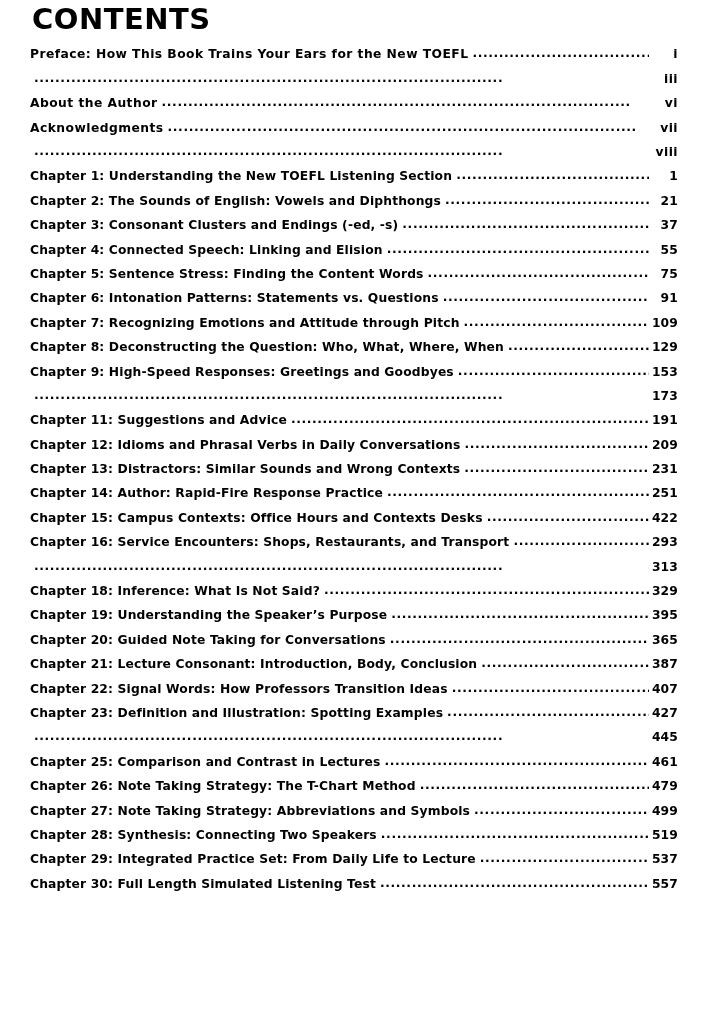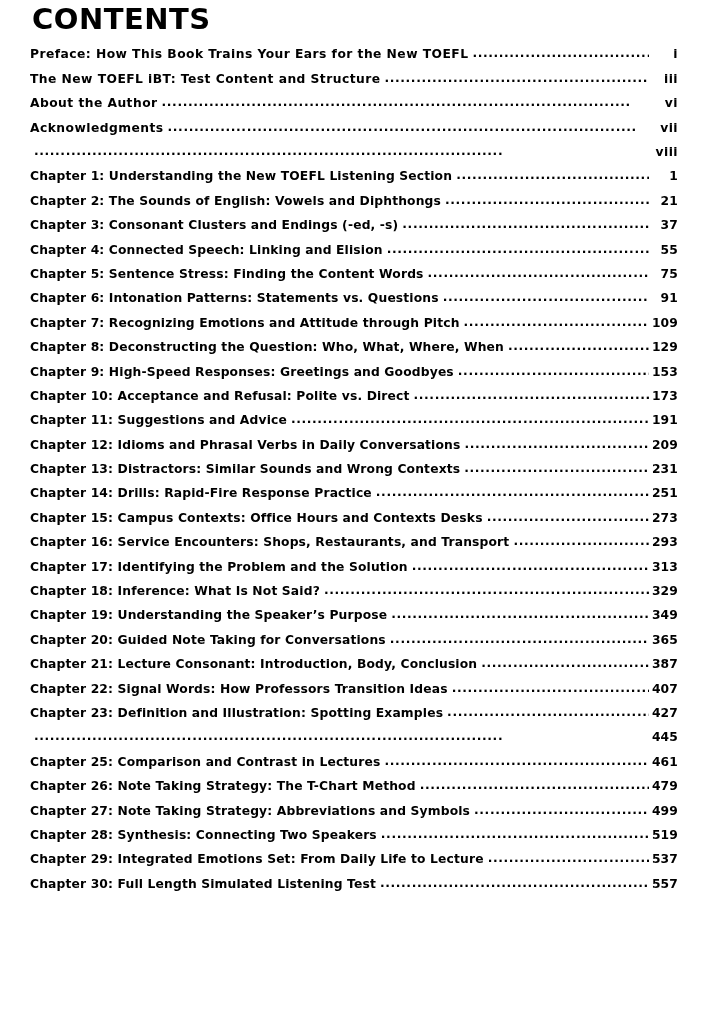--- a/index.html
+++ b/index.html
@@ -74,21 +74,20 @@
 
 <div class="page">
   <h1 class="page-title">CONTENTS</h1>
   <ul class="toc-list" id="toc-list">
       <li class="toc-entry front">
         <span class="entry-title">Preface: How This Book Trains Your Ears for the New TOEFL</span>
         <span class="dots">.........................................................................................</span>
         <span class="page-num">i</span>
       </li>
       <li class="toc-entry front">
-        <span class="entry-title">The New TOEFL iBT: Test Content and Structure</span>
         <span class="dots">.........................................................................................</span>
         <span class="page-num">iii</span>
       </li>
       <li class="toc-entry front">
         <span class="entry-title">About the Author</span>
         <span class="dots">.........................................................................................</span>
         <span class="page-num">vi</span>
       </li>
       <li class="toc-entry front">
         <span class="entry-title">Acknowledgments</span>
@@ -138,68 +137,66 @@
         <span class="entry-title">Chapter 8: Deconstructing the Question: Who, What, Where, When</span>
         <span class="dots">.........................................................................................</span>
         <span class="page-num">129</span>
       </li>
       <li class="toc-entry chapter">
         <span class="entry-title">Chapter 9: High-Speed Responses: Greetings and Goodbyes</span>
         <span class="dots">.........................................................................................</span>
         <span class="page-num">153</span>
       </li>
       <li class="toc-entry chapter">
-        <span class="entry-title">Chapter 10: Acceptance and Refusal: Polite vs. Direct</span>
         <span class="dots">.........................................................................................</span>
         <span class="page-num">173</span>
       </li>
       <li class="toc-entry chapter">
         <span class="entry-title">Chapter 11: Suggestions and Advice</span>
         <span class="dots">.........................................................................................</span>
         <span class="page-num">191</span>
       </li>
       <li class="toc-entry chapter">
         <span class="entry-title">Chapter 12: Idioms and Phrasal Verbs in Daily Conversations</span>
         <span class="dots">.........................................................................................</span>
         <span class="page-num">209</span>
       </li>
       <li class="toc-entry chapter">
         <span class="entry-title">Chapter 13: Distractors: Similar Sounds and Wrong Contexts</span>
         <span class="dots">.........................................................................................</span>
         <span class="page-num">231</span>
       </li>
       <li class="toc-entry chapter">
-        <span class="entry-title">Chapter 14: Drills: Rapid-Fire Response Practice</span>
+        <span class="entry-title">Chapter 14: Author: Rapid-Fire Response Practice</span>
         <span class="dots">.........................................................................................</span>
         <span class="page-num">251</span>
       </li>
       <li class="toc-entry chapter">
         <span class="entry-title">Chapter 15: Campus Contexts: Office Hours and Contexts Desks</span>
         <span class="dots">.........................................................................................</span>
-        <span class="page-num">273</span>
+        <span class="page-num">422</span>
       </li>
       <li class="toc-entry chapter">
         <span class="entry-title">Chapter 16: Service Encounters: Shops, Restaurants, and Transport</span>
         <span class="dots">.........................................................................................</span>
         <span class="page-num">293</span>
       </li>
       <li class="toc-entry chapter">
-        <span class="entry-title">Chapter 17: Identifying the Problem and the Solution</span>
         <span class="dots">.........................................................................................</span>
         <span class="page-num">313</span>
       </li>
       <li class="toc-entry chapter">
         <span class="entry-title">Chapter 18: Inference: What Is Not Said?</span>
         <span class="dots">.........................................................................................</span>
         <span class="page-num">329</span>
       </li>
       <li class="toc-entry chapter">
         <span class="entry-title">Chapter 19: Understanding the Speaker’s Purpose</span>
         <span class="dots">.........................................................................................</span>
-        <span class="page-num">349</span>
+        <span class="page-num">395</span>
       </li>
       <li class="toc-entry chapter">
         <span class="entry-title">Chapter 20: Guided Note Taking for Conversations</span>
         <span class="dots">.........................................................................................</span>
         <span class="page-num">365</span>
       </li>
       <li class="toc-entry chapter">
         <span class="entry-title">Chapter 21: Lecture Consonant: Introduction, Body, Conclusion</span>
         <span class="dots">.........................................................................................</span>
         <span class="page-num">387</span>
@@ -232,21 +229,21 @@
         <span class="entry-title">Chapter 27: Note Taking Strategy: Abbreviations and Symbols</span>
         <span class="dots">.........................................................................................</span>
         <span class="page-num">499</span>
       </li>
       <li class="toc-entry chapter">
         <span class="entry-title">Chapter 28: Synthesis: Connecting Two Speakers</span>
         <span class="dots">.........................................................................................</span>
         <span class="page-num">519</span>
       </li>
       <li class="toc-entry chapter">
-        <span class="entry-title">Chapter 29: Integrated Emotions Set: From Daily Life to Lecture</span>
+        <span class="entry-title">Chapter 29: Integrated Practice Set: From Daily Life to Lecture</span>
         <span class="dots">.........................................................................................</span>
         <span class="page-num">537</span>
       </li>
       <li class="toc-entry chapter">
         <span class="entry-title">Chapter 30: Full Length Simulated Listening Test</span>
         <span class="dots">.........................................................................................</span>
         <span class="page-num">557</span>
       </li>
     </ul>
 </div>

